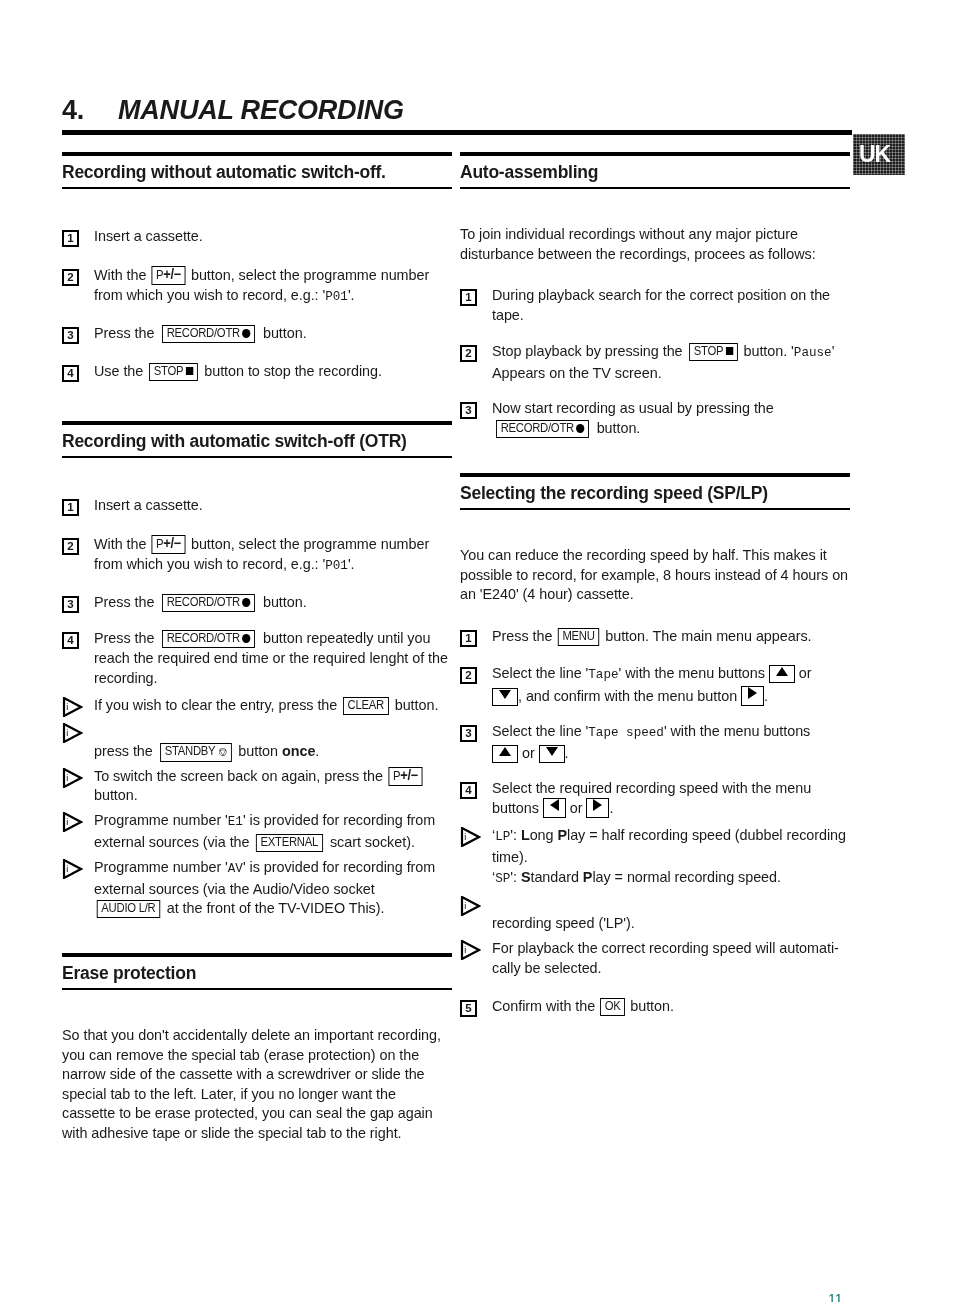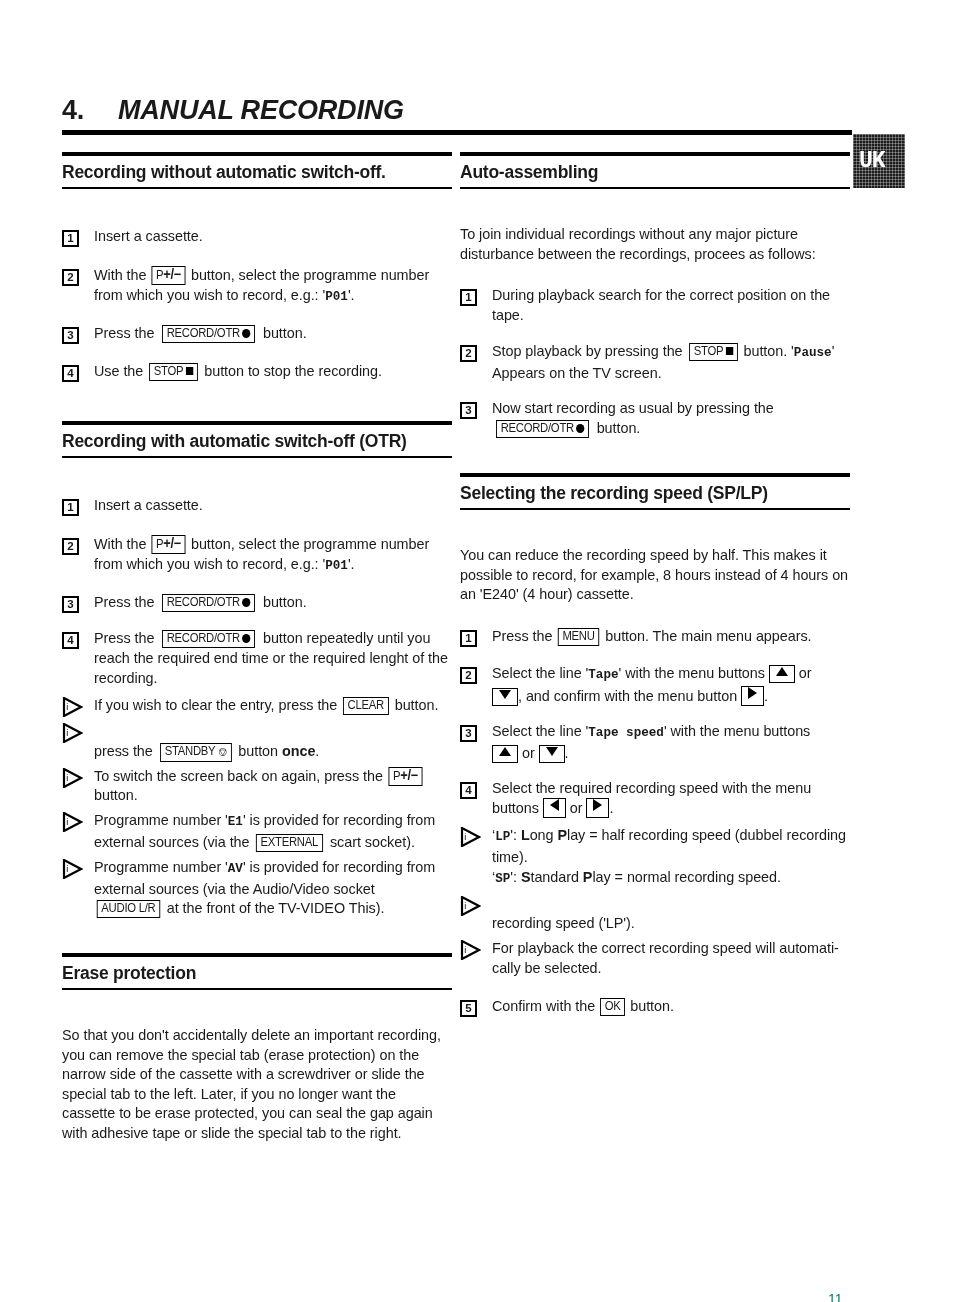--- a/index.html
+++ b/index.html
@@ -52,29 +52,28 @@
     border-top: 5px solid #000;
     width: 790px;
   }
 
   
   .uk-badge {
     position: absolute;
     left: 853px;
     top: 134px;
     width: 52px;
-    height: 54px;
+    height: 41px;
     background-color: #1c1c1c;
     background-image:
       repeating-linear-gradient(to right, rgba(255,255,255,0.30) 0 1px, rgba(0,0,0,0) 1px 3px),
       repeating-linear-gradient(to bottom, rgba(255,255,255,0.30) 0 1px, rgba(0,0,0,0) 1px 3px);
     display: flex;
     align-items: center;
     justify-content: flex-start;
-    font-family: Liberation Mono, monospace;
   }
   .uk-badge span {
     color: #ffffff;
     font-weight: bold;
     font-size: 23px;
     letter-spacing: -1px;
     padding-left: 6px;
     line-height: 1;
   }
 
@@ -188,21 +187,21 @@
     vertical-align: 1px;
   }
   .arr-up    { border-left: 6px solid transparent; border-right: 6px solid transparent; border-bottom: 9px solid #000; }
   .arr-down  { border-left: 6px solid transparent; border-right: 6px solid transparent; border-top: 9px solid #000; }
   .arr-left  { border-top: 6px solid transparent; border-bottom: 6px solid transparent; border-right: 9px solid #000; }
   .arr-right { border-top: 6px solid transparent; border-bottom: 6px solid transparent; border-left: 9px solid #000; }
 
   
   .mono {
     font-family: "Liberation Mono", monospace;
-    font-weight: bold;
+    font-weight: normal;
     font-size: 12.6px;
     letter-spacing: 0px;
   }
 
   
   .page-number {
     position: absolute;
     left: 828px;
     top: 1291px;
     font-size: 14px;

